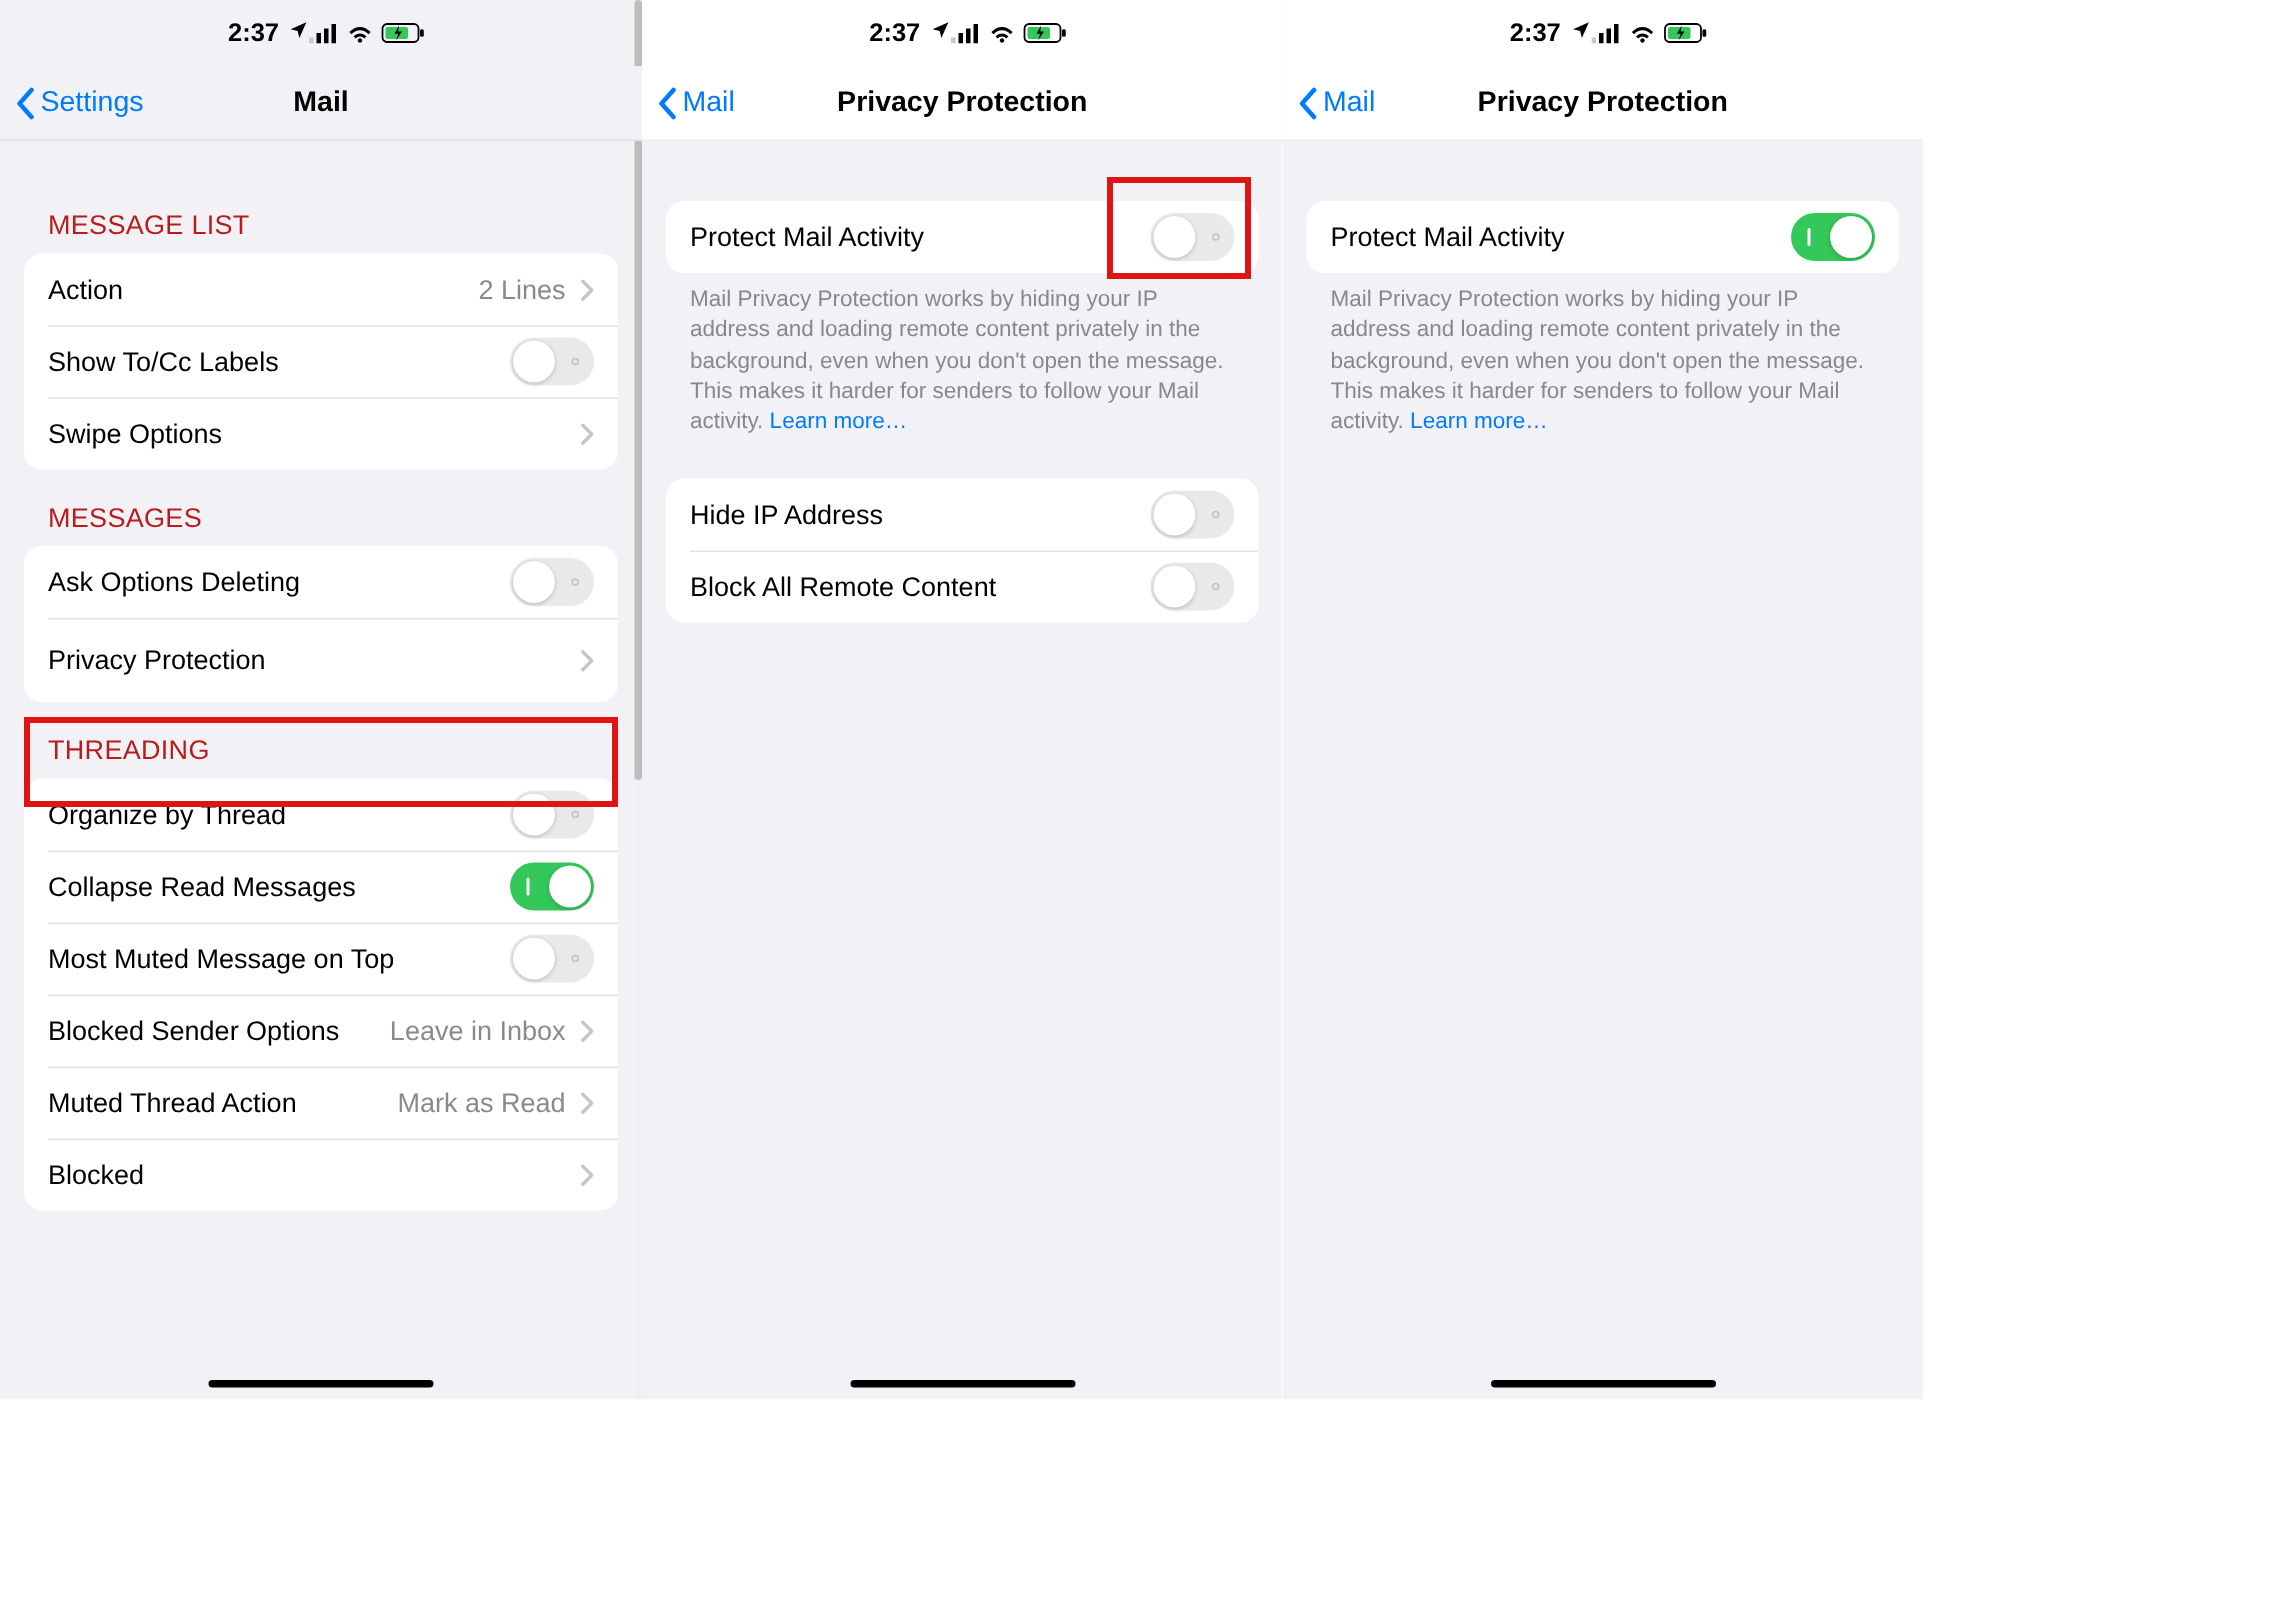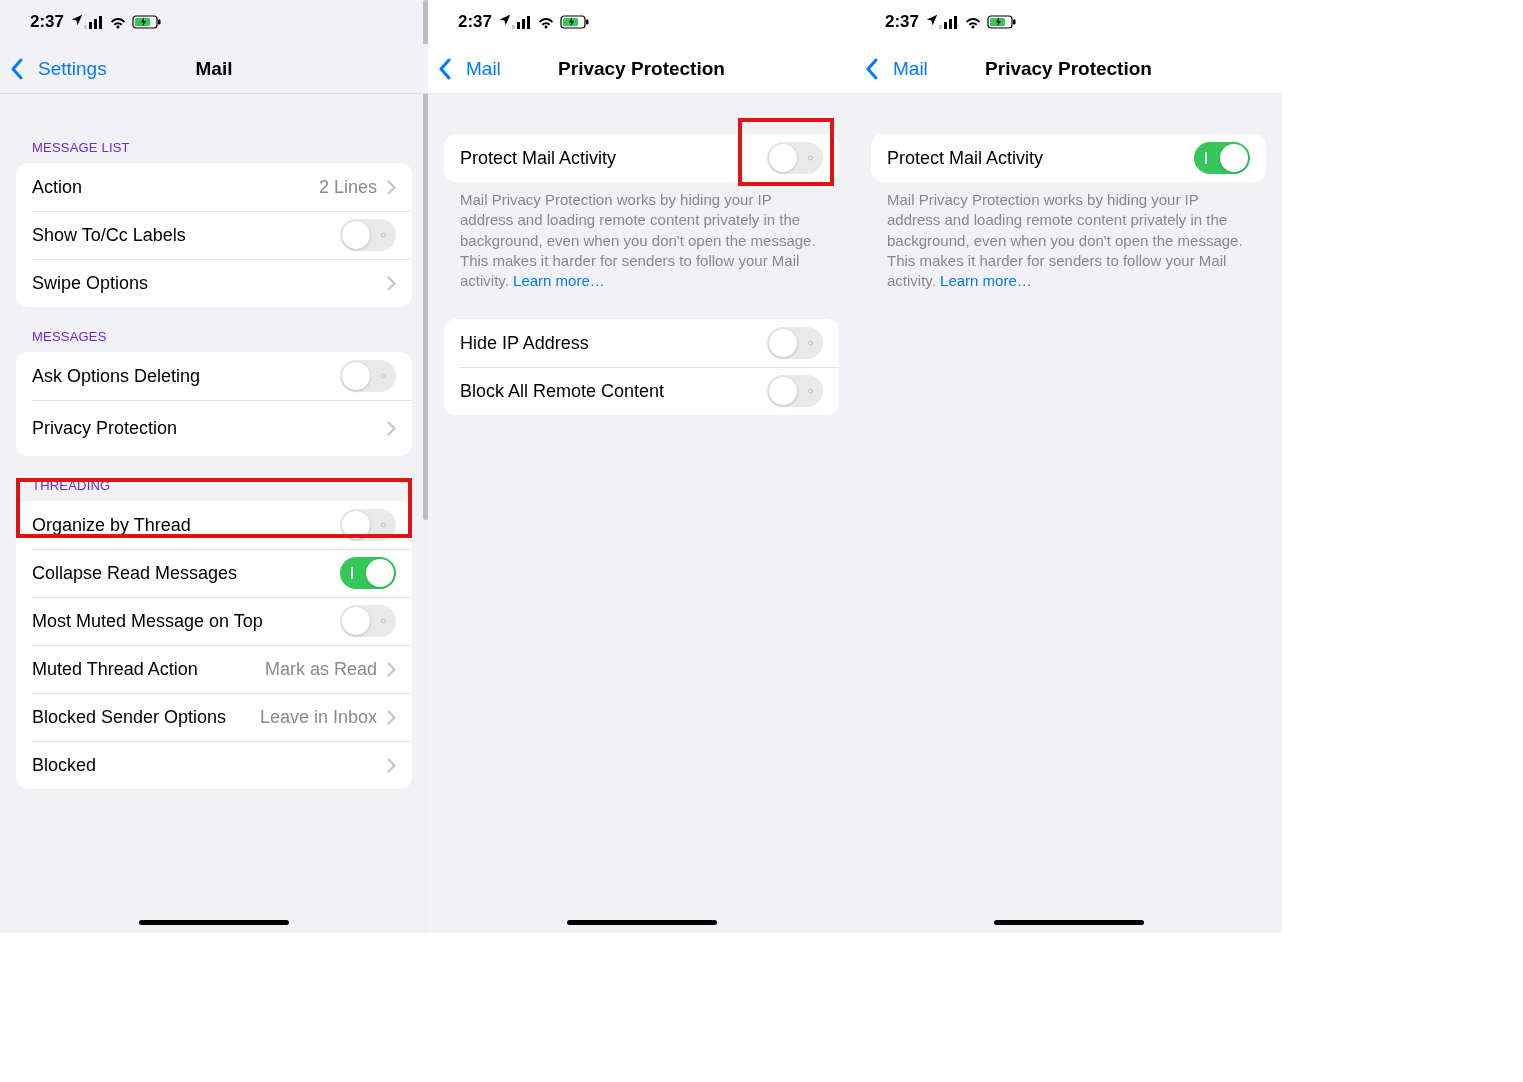--- a/index.html
+++ b/index.html
@@ -37,21 +37,21 @@
     left:0; top:0;
     width:5px; height:520px;
     background:#bdbdbd;
     border-radius:3px;
   }
   
   .statusbar {
     height: 44px;
     display: flex;
     align-items: center;
-    justify-content: flex-start;
+    justify-content: center;
     padding: 0 22px 0 30px;
     background: #f2f2f6;
     font-weight: 600;
     font-size: 17px;
   }
   .statusbar.white { background: #fff; }
   .status-left { display:flex; align-items:center; gap:6px; }
   .loc-icon svg { width:14px; height:14px; }
   .status-right { display:flex; align-items:center; gap:5px; }
   .status-right svg { display:block; }
@@ -63,34 +63,34 @@
     position:relative;
     background:#f2f2f6;
     border-bottom:1px solid rgba(0,0,0,0.08);
     padding: 0 10px;
   }
   .navbar.white { background:#fff; }
   .back-btn {
     display:flex; align-items:center;
     color:#007aff;
     font-size:19px;
-    gap:14px;
+    gap:3px;
   }
   .back-btn svg { width:14px; height:22px; }
   .nav-title {
     position:absolute;
     left:50%; transform:translateX(-50%);
     font-size:19px;
     font-weight:600;
   }
   
   .content { padding: 0 16px; }
   .section-header {
-    font-size:13px;
-    color:#6d28d9;
+    font-size:18px;
+    color:#b91c1c;
     padding: 22px 16px 8px 16px;
     letter-spacing:0.2px;
   }
   .group {
     background:#fff;
     border-radius:12px;
     overflow:hidden;
   }
   .row {
     min-height:48px;
@@ -311,34 +311,34 @@
       <div class="row">
         <span class="left">Most Muted Message on Top</span>
         <span class="right">
               <span class="toggle">
                 <span class="knob"></span>
                 <span class="dot"></span>
               </span>
             </span>
       </div>
       <div class="row">
-        <span class="left">Muted Thread Action</span>
-        <span class="right">
-          <span>Mark as Read</span>
+        <span class="left">Blocked Sender Options</span>
+        <span class="right">
+          <span>Leave in Inbox</span>
           <span class="chevron">
                 <svg viewBox="0 0 9 15" fill="none" stroke="#c5c5c9" stroke-width="2.2" stroke-linecap="round" stroke-linejoin="round">
                   <polyline points="1.5,1.5 7.5,7.5 1.5,13.5"></polyline>
                 </svg>
               </span>
         </span>
       </div>
       <div class="row">
-        <span class="left">Blocked Sender Options</span>
-        <span class="right">
-          <span>Leave in Inbox</span>
+        <span class="left">Muted Thread Action</span>
+        <span class="right">
+          <span>Mark as Read</span>
           <span class="chevron">
                 <svg viewBox="0 0 9 15" fill="none" stroke="#c5c5c9" stroke-width="2.2" stroke-linecap="round" stroke-linejoin="round">
                   <polyline points="1.5,1.5 7.5,7.5 1.5,13.5"></polyline>
                 </svg>
               </span>
         </span>
       </div>
       <div class="row">
         <span class="left">Blocked</span>
         <span class="right">

